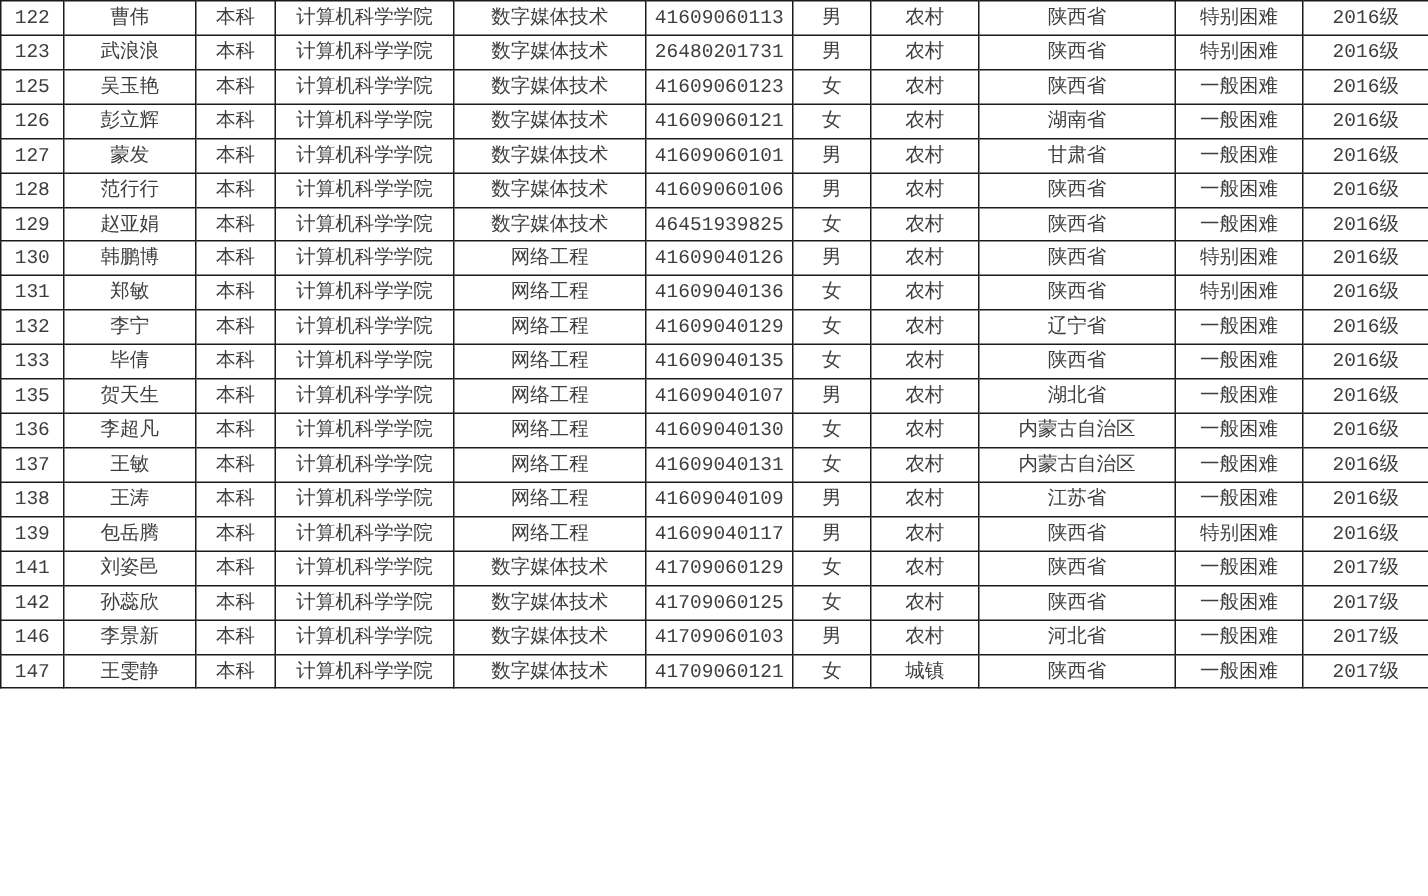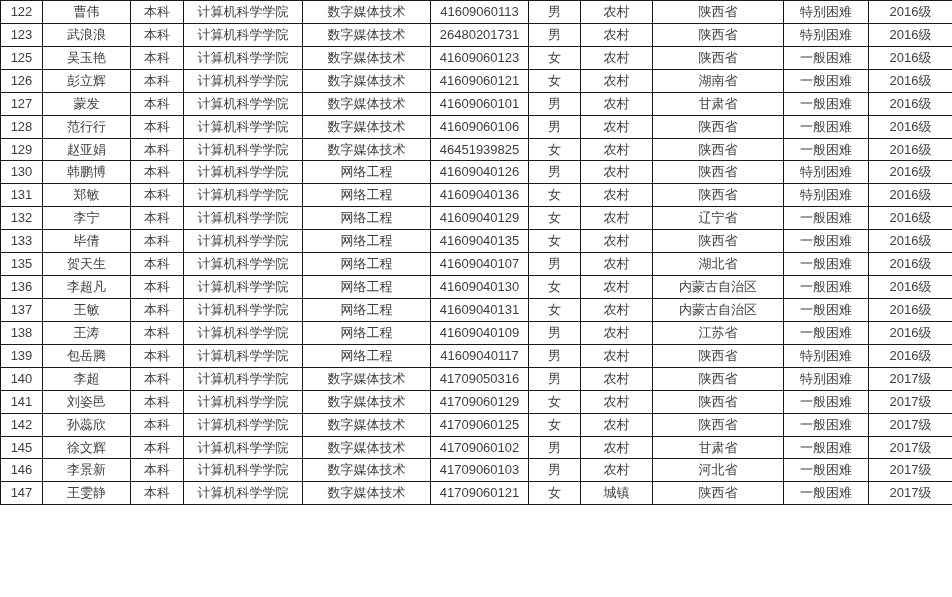--- a/index.html
+++ b/index.html
@@ -18,21 +18,21 @@
     overflow: hidden;
   }
   .page {
     width: 952px;
     height: 597px;
   }
   table.student-table {
     border-collapse: collapse;
     table-layout: fixed;
     width: 952px;
-    font-family: Liberation Sans, sans-serif;
+    font-family: Liberation Mono, monospace;
     color: var(--text-color);
   }
   table.student-table td {
     border: 1px solid var(--border-color);
     text-align: center;
     vertical-align: middle;
     font-size: 13px;
     height: 21.92px;
     line-height: 21.92px;
     padding: 0;
@@ -273,33 +273,20 @@
     <td>计算机科学学院</td>
     <td>网络工程</td>
     <td>41609040117</td>
     <td>男</td>
     <td>农村</td>
     <td>陕西省</td>
     <td>特别困难</td>
     <td>2016级</td>
   </tr>
         <tr>
-    <td>140</td>
-    <td>李超</td>
-    <td>本科</td>
-    <td>计算机科学学院</td>
-    <td>数字媒体技术</td>
-    <td>41709050316</td>
-    <td>男</td>
-    <td>农村</td>
-    <td>陕西省</td>
-    <td>特别困难</td>
-    <td>2017级</td>
-  </tr>
-        <tr>
     <td>141</td>
     <td>刘姿邑</td>
     <td>本科</td>
     <td>计算机科学学院</td>
     <td>数字媒体技术</td>
     <td>41709060129</td>
     <td>女</td>
     <td>农村</td>
     <td>陕西省</td>
     <td>一般困难</td>
@@ -308,33 +295,20 @@
         <tr>
     <td>142</td>
     <td>孙蕊欣</td>
     <td>本科</td>
     <td>计算机科学学院</td>
     <td>数字媒体技术</td>
     <td>41709060125</td>
     <td>女</td>
     <td>农村</td>
     <td>陕西省</td>
-    <td>一般困难</td>
-    <td>2017级</td>
-  </tr>
-        <tr>
-    <td>145</td>
-    <td>徐文辉</td>
-    <td>本科</td>
-    <td>计算机科学学院</td>
-    <td>数字媒体技术</td>
-    <td>41709060102</td>
-    <td>男</td>
-    <td>农村</td>
-    <td>甘肃省</td>
     <td>一般困难</td>
     <td>2017级</td>
   </tr>
         <tr>
     <td>146</td>
     <td>李景新</td>
     <td>本科</td>
     <td>计算机科学学院</td>
     <td>数字媒体技术</td>
     <td>41709060103</td>

